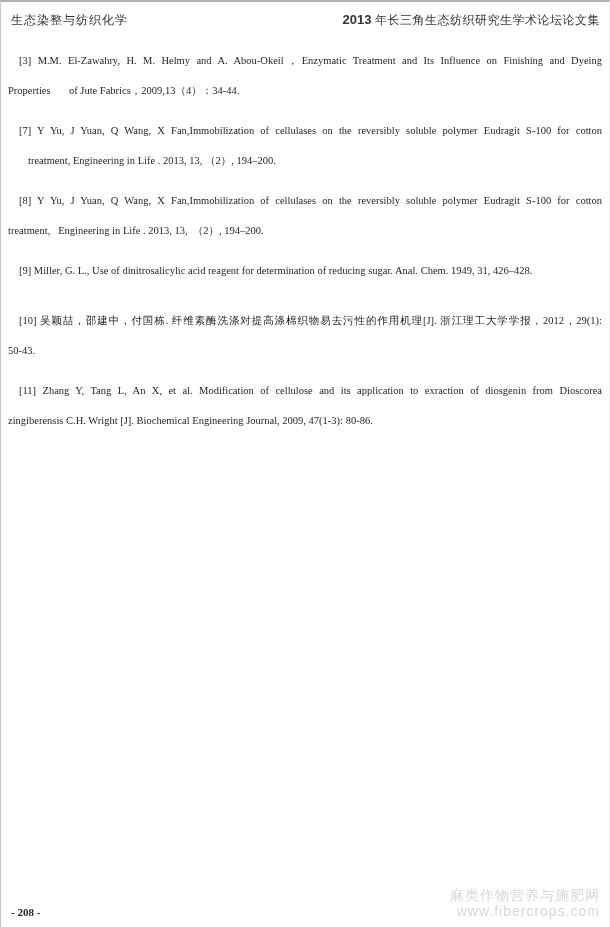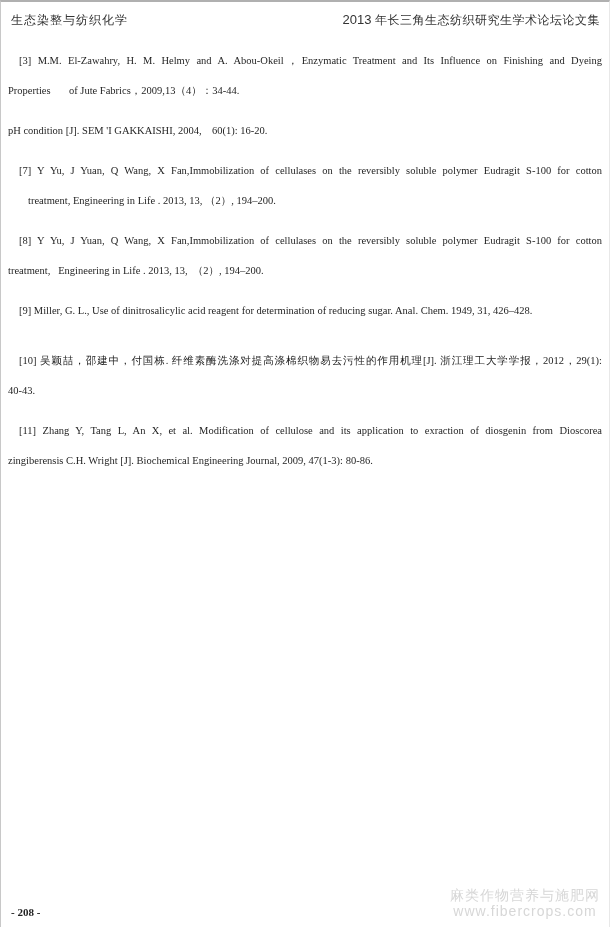--- a/index.html
+++ b/index.html
@@ -27,21 +27,21 @@
   .h-left {
     font-size: 12px;
     letter-spacing: 1px;
   }
   .h-right {
     font-size: 12px;
     letter-spacing: 0.5px;
   }
   .h-right .year {
     font-family: "Liberation Sans", "DejaVu Sans", sans-serif;
-    font-weight: normal;
+    font-weight: bold;
     font-size: 13px;
     letter-spacing: 0;
   }
   .content {
     margin-top: 17px;
     padding: 0 7px;
     font-size: 10.5px;
   }
   .ref { margin-bottom: 10px; }
   .ref:nth-child(5) { margin-bottom: 20px; } 
@@ -60,21 +60,21 @@
     left: 10px;
     bottom: 9px;
     font-size: 11px;
     color: #222;
     font-weight: bold;
   }
   .watermark {
     position: absolute;
     right: 9px;
     bottom: 8px;
-    text-align: center;
+    text-align: right;
     font-family: "Liberation Sans", "DejaVu Sans", sans-serif;
     font-size: 14px;
     line-height: 16px;
     color: var(--watermark-text, #d7d7d7);
     letter-spacing: 1px;
   }
 </style>
 </head>
 <body>
 
@@ -85,36 +85,35 @@
     <div class="h-right"><span class="year">2013</span><span> 年长三角生态纺织研究生学术论坛论文集</span></div>
   </div>
 
   <div class="content">
 
   <div class="ref">
         <div class="line justify indent1">[3] M.M. El-Zawahry, H. M. Helmy and A. Abou-Okeil，Enzymatic Treatment and Its Influence on Finishing and Dyeing</div>
         <div class="line">Properties&nbsp;&nbsp;&nbsp;&nbsp;&nbsp;&nbsp;&nbsp;of Jute Fabrics，2009,13（4）：34-44.</div>
       </div>
       <div class="ref">
-        <div class="line">pH condition [J]. SEM 'I GAKKAISHI, 2004,&nbsp;&nbsp;&nbsp;&nbsp;60(1): 16-20.</div>
       </div>
       <div class="ref">
         <div class="line justify indent1">[7] Y Yu, J Yuan, Q Wang, X Fan,Immobilization of cellulases on the reversibly soluble polymer Eudragit S-100 for cotton</div>
         <div class="line indent2">treatment, Engineering in Life . 2013, 13,&nbsp;（2）, 194–200.</div>
       </div>
       <div class="ref">
         <div class="line justify indent1">[8] Y Yu, J Yuan, Q Wang, X Fan,Immobilization of cellulases on the reversibly soluble polymer Eudragit S-100 for cotton</div>
         <div class="line">treatment,&nbsp;&nbsp;&nbsp;Engineering in Life . 2013, 13,&nbsp;&nbsp;（2）, 194–200.</div>
       </div>
       <div class="ref">
         <div class="line indent1">[9] Miller, G. L., Use of dinitrosalicylic acid reagent&nbsp;for determination of reducing sugar. Anal. Chem. 1949, 31, 426–428.</div>
       </div>
       <div class="ref">
         <div class="line justify indent1">[10] 吴颖喆，邵建中，付国栋. 纤维素酶洗涤对提高涤棉织物易去污性的作用机理[J]. 浙江理工大学学报，2012，29(1):</div>
-        <div class="line">40-43.</div>
+        <div class="line">50-43.</div>
       </div>
       <div class="ref">
         <div class="line justify indent1">[11] Zhang Y, Tang L, An X, et al. Modification of cellulose and its application to exraction of diosgenin from Dioscorea</div>
         <div class="line">zingiberensis C.H. Wright [J]. Biochemical&nbsp;Engineering&nbsp;Journal, 2009, 47(1-3): 80-86.</div>
       </div>
     </div>
 
   <div class="page-number">- 208 -</div>
 
   <div class="watermark">

